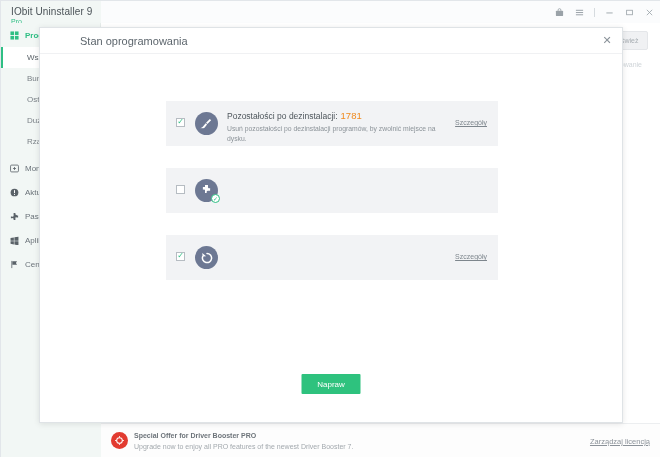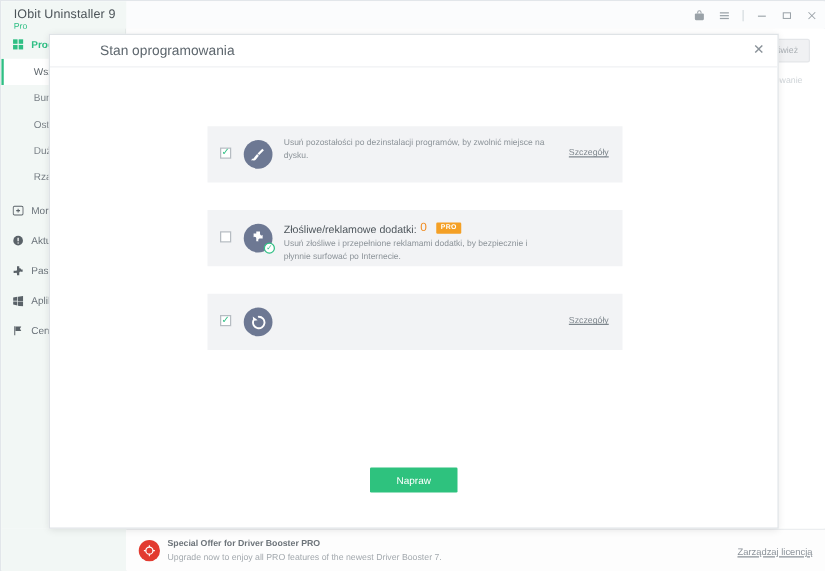--- a/index.html
+++ b/index.html
@@ -364,21 +364,21 @@
     color: #7e868d;
     text-decoration: underline;
     cursor: pointer;
   }
 
   #fix-button {
     position: absolute;
     left: 50%;
     transform: translateX(-50%);
     top: 346px;
-    width: 70px; height: 20px;
+    width: 59px; height: 20px;
     background: #2ec27e;
     color: #ffffff;
     border: none;
     border-radius: 1px;
     font-size: 8px;
     font-family: "Liberation Sans", sans-serif;
     cursor: pointer;
     display: flex; align-items: center; justify-content: center;
   }
 </style>
@@ -565,42 +565,38 @@
           <span class="tick">✓</span>
         </div>
         <div class="card-ico">
           <svg width="13" height="13" viewBox="0 0 14 14">
             <path d="M10.6 2.1 12 3.5 7.9 7.6 6.5 6.2Z" fill="#ffffff"></path>
             <path d="M6.1 6.6 7.6 8.1 5.1 11.4a2.3 2.3 0 0 1-2.6.6l-0.6-0.3 1.1-1.2Z" fill="#ffffff"></path>
             <path d="M2.6 10.9 1.4 12.2" stroke="#ffffff" stroke-width="0.9"></path>
           </svg>
         </div>
         <div class="card-body">
+          <div class="card-title">
+            <span>Pozostałości po dezinstalacji:</span>
+            <span class="card-count">1781</span>
+          </div>
           <div class="card-desc">Usuń pozostałości po dezinstalacji programów, by zwolnić miejsce na dysku.</div>
         </div>
         <div class="card-link">Szczegóły</div>
       </div>
 
       <div class="card">
         <div class="card-check">
           
         </div>
         <div class="card-ico">
           <svg width="13" height="13" viewBox="0 0 14 14">
             <path d="M5.4 1.2h3.2v1.9a1.4 1.4 0 0 0 2.3 1.2v3.1H8.6a1.4 1.4 0 0 0-1.2 2.3H5.4V7.4a1.4 1.4 0 0 0-2.3-1.2V3.1h2.3Z" fill="#ffffff"></path>
           </svg>
           <span class="ico-badge">✓</span>
-        </div>
-        <div class="card-body">
-          <div class="card-title">
-            <span>Złośliwe/reklamowe dodatki:</span>
-            <span class="card-count">0</span>
-            <span class="pro-badge">PRO</span>
-          </div>
-          <div class="card-desc">Usuń złośliwe i przepełnione reklamami dodatki, by bezpiecznie i płynnie surfować po Internecie.</div>
         </div>
       </div>
 
       <div class="card">
         <div class="card-check checked">
           <span class="tick">✓</span>
         </div>
         <div class="card-ico">
           <svg width="14" height="14" viewBox="0 0 14 14">
             <path d="M7 2.4a4.6 4.6 0 1 1-4.3 3" fill="none" stroke="#ffffff" stroke-width="1.5" stroke-linecap="round"></path>

